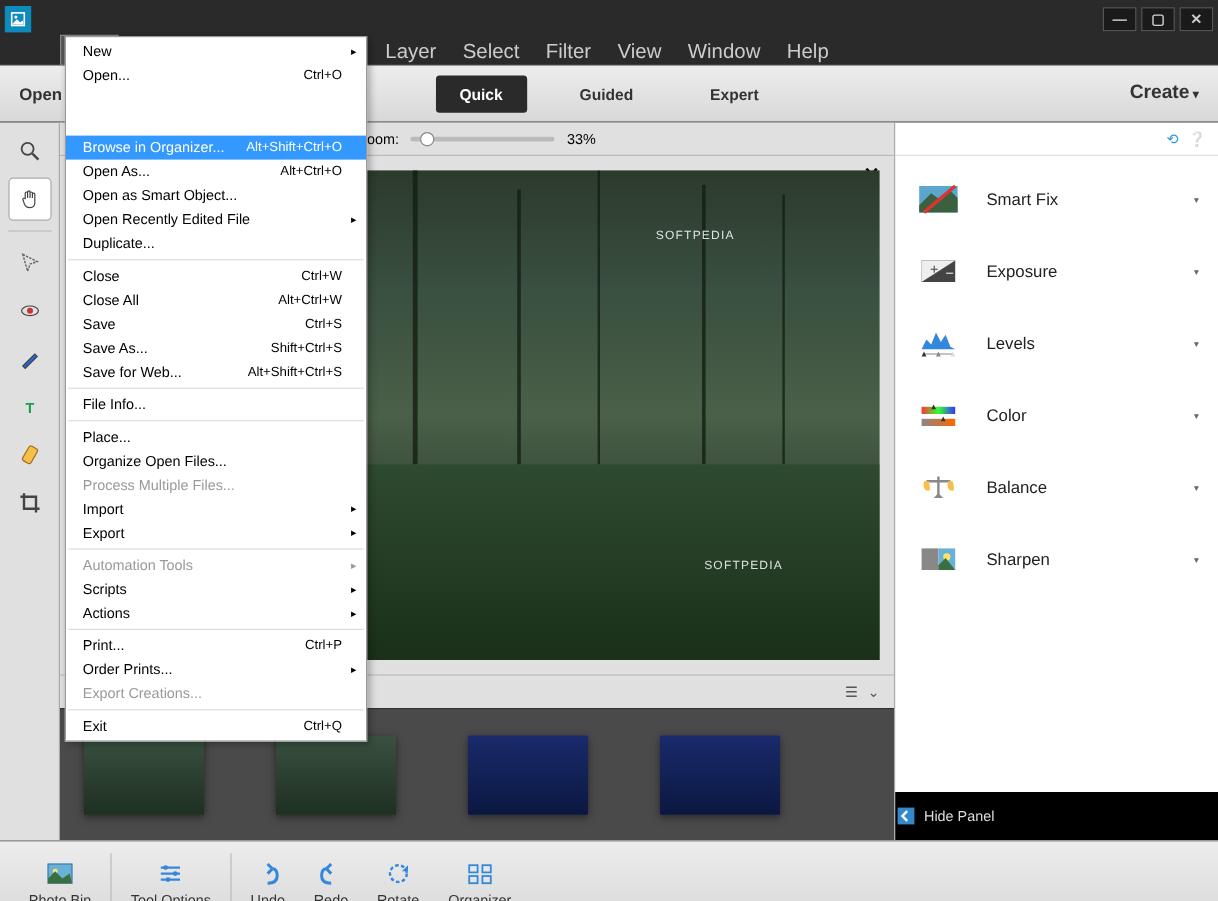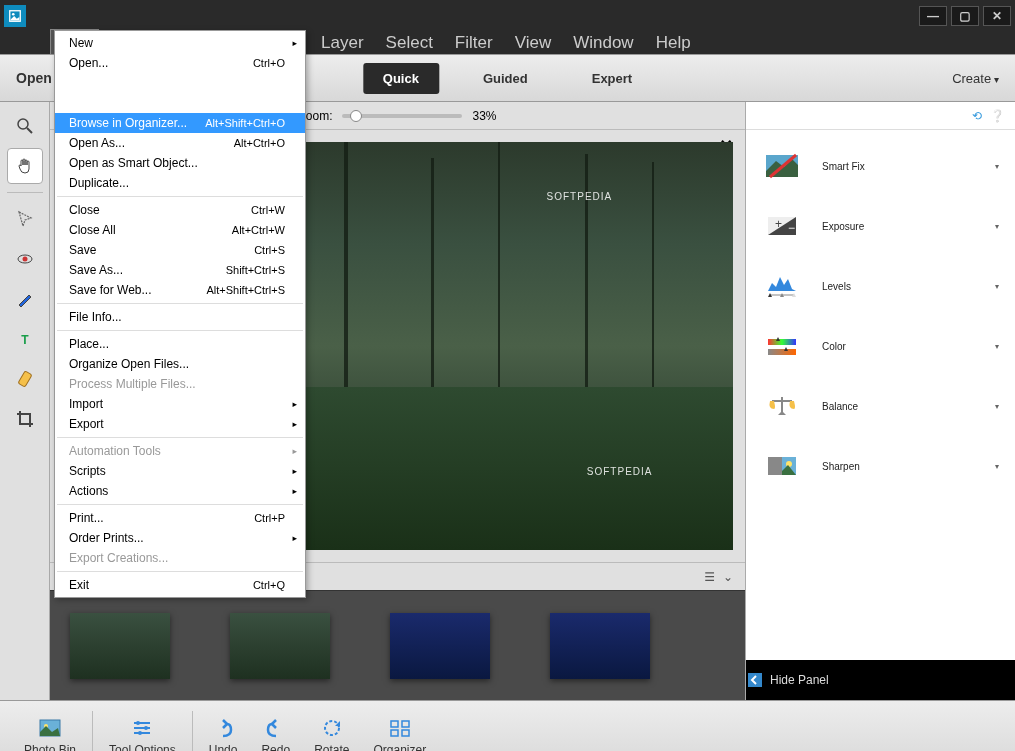--- a/index.html
+++ b/index.html
@@ -14,21 +14,21 @@
 
 .menubar { height: 22px; background: #2a2a2a; display: flex; align-items: center; padding-left: 50px; gap: 2px; }
 .menubar-item { color: #ccc; padding: 3px 10px; cursor: pointer; font-size: 17px; }
 .menubar-item.active { background: #555; border: 1px solid #888; }
 
 .topbar { height: 48px; background: linear-gradient(#ededed, #d8d8d8); border-top: 1px solid #999; border-bottom: 1px solid #999; display: flex; align-items: center; position: relative; }
 .open-label { padding: 0 16px; font-size: 14px; font-weight: bold; color: #333; }
 .mode-buttons { position: absolute; left: 50%; transform: translateX(-50%); display: flex; gap: 24px; align-items: center; }
 .mode-btn { padding: 8px 20px; background: transparent; border: none; font-size: 13px; font-weight: bold; color: #333; cursor: pointer; }
 .mode-btn.active { background: #2a2a2a; color: #fff; border-radius: 3px; }
-.create-btn { position: absolute; right: 16px; font-weight: normal; font-size: 13px; color: #333; cursor: pointer; }
+.create-btn { position: absolute; right: 16px; font-weight: bold; font-size: 16px; color: #333; cursor: pointer; }
 .create-btn::after { content: " ▾"; font-size: 10px; }
 
 .main-row { display: flex; height: 598px; }
 
 .toolbox { width: 50px; background: #e0e0e0; border-right: 1px solid #aaa; display: flex; flex-direction: column; align-items: center; padding-top: 6px; gap: 4px; }
 .tool-btn { width: 36px; height: 36px; border: 1px solid transparent; border-radius: 4px; display: flex; align-items: center; justify-content: center; cursor: pointer; }
 .tool-btn.active { background: #fff; border: 1px solid #aaa; }
 .tool-sep { width: 36px; height: 1px; background: #bbb; margin: 4px 0; }
 
 .canvas-area { flex: 1; background: #e0e0e0; display: flex; flex-direction: column; position: relative; }
@@ -46,21 +46,21 @@
 
 .photobin { height: 110px; background: #4a4a4a; border-top: 1px solid #333; display: flex; align-items: center; padding: 0 20px; gap: 60px; }
 .thumb { width: 100px; height: 66px; background: linear-gradient(180deg,#3a5040,#1e3020); box-shadow: 0 2px 6px rgba(0,0,0,0.5); cursor: pointer; position: relative; }
 .thumb.blue { background: linear-gradient(180deg,#1a2a6c,#0a1840); }
 
 .right-panel { width: 270px; background: #fff; border-left: 1px solid #aaa; display: flex; flex-direction: column; }
 .panel-head { height: 28px; display: flex; align-items: center; justify-content: flex-end; padding-right: 10px; gap: 8px; border-bottom: 1px solid #ddd; }
 .panel-list { flex: 1; padding-top: 6px; }
 .panel-item { display: flex; align-items: center; padding: 12px 16px; cursor: pointer; gap: 20px; position: relative; }
 .panel-item-icon { width: 40px; height: 36px; display: flex; align-items: center; justify-content: center; }
-.panel-item-label { font-size: 10px; color: #222; }
+.panel-item-label { font-size: 14px; color: #222; }
 .panel-item::after { content: "▾"; position: absolute; right: 16px; font-size: 8px; color: #666; }
 .panel-foot { height: 40px; background: #000000; display: flex; align-items: center; padding-right: 12px; gap: 6px; color: #ddd; font-size: 11px; }
 
 .bottombar { height: 70px; background: linear-gradient(#ededed,#d8d8d8); border-top: 1px solid #999; display: flex; align-items: center; padding: 0 12px; }
 .bb-btn { display: flex; flex-direction: column; align-items: center; gap: 2px; padding: 4px 12px; cursor: pointer; color: #333; font-size: 11px; }
 .bb-btn-icon { width: 26px; height: 26px; display: flex; align-items: center; justify-content: center; }
 .bb-sep { width: 1px; height: 50px; background: #bbb; margin: 0 4px; }
 
 .dropdown { position: absolute; top: 30px; left: 54px; width: 252px; background: #fff; border: 1px solid #999; box-shadow: 2px 2px 6px rgba(0,0,0,0.3); z-index: 1000; padding: 2px 0; }
 .dd-item { display: flex; justify-content: space-between; align-items: center; padding: 3px 20px 3px 14px; font-size: 12px; color: #000; cursor: pointer; }
@@ -371,20 +371,23 @@
       <span>Browse in Organizer...</span>
       <span class="dd-shortcut">Alt+Shift+Ctrl+O</span>
     </div>
     <div class="dd-item">
       <span>Open As...</span>
       <span class="dd-shortcut">Alt+Ctrl+O</span>
     </div>
     <div class="dd-item">
       <span>Open as Smart Object...</span>
     </div>
+    <div class="dd-item submenu">
+      <span>Open Recently Edited File</span>
+    </div>
     <div class="dd-item">
       <span>Duplicate...</span>
     </div>
     <div class="dd-sep"></div>
     <div class="dd-item">
       <span>Close</span>
       <span class="dd-shortcut">Ctrl+W</span>
     </div>
     <div class="dd-item">
       <span>Close All</span>

